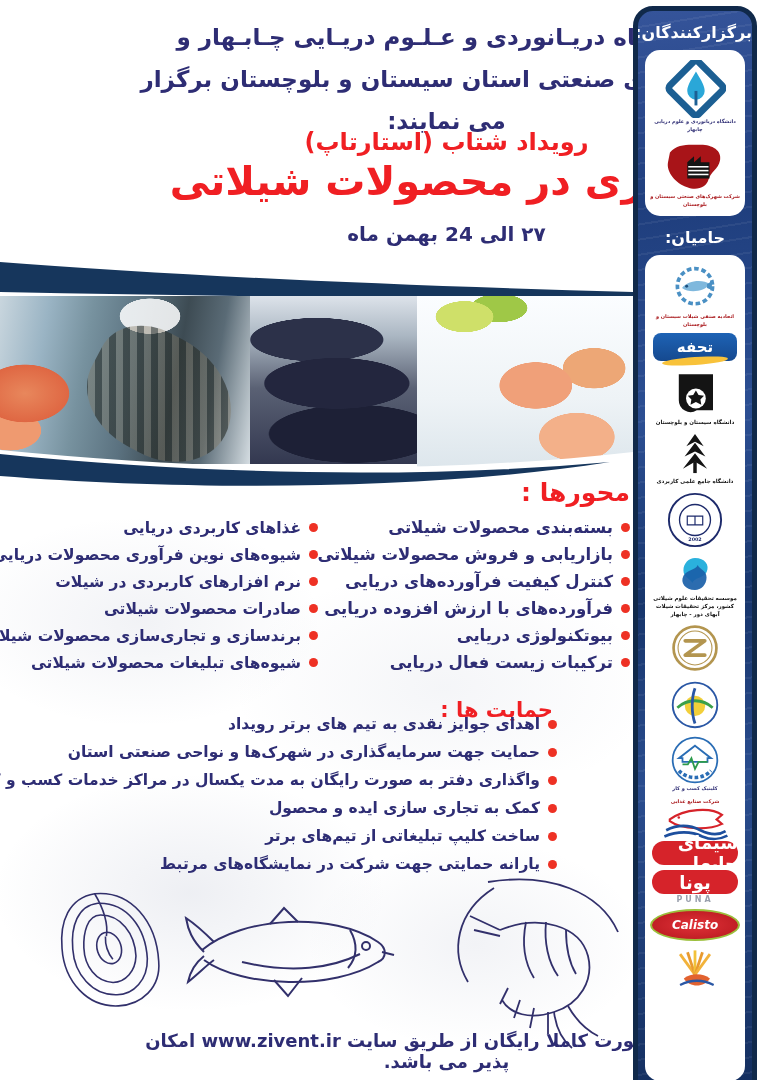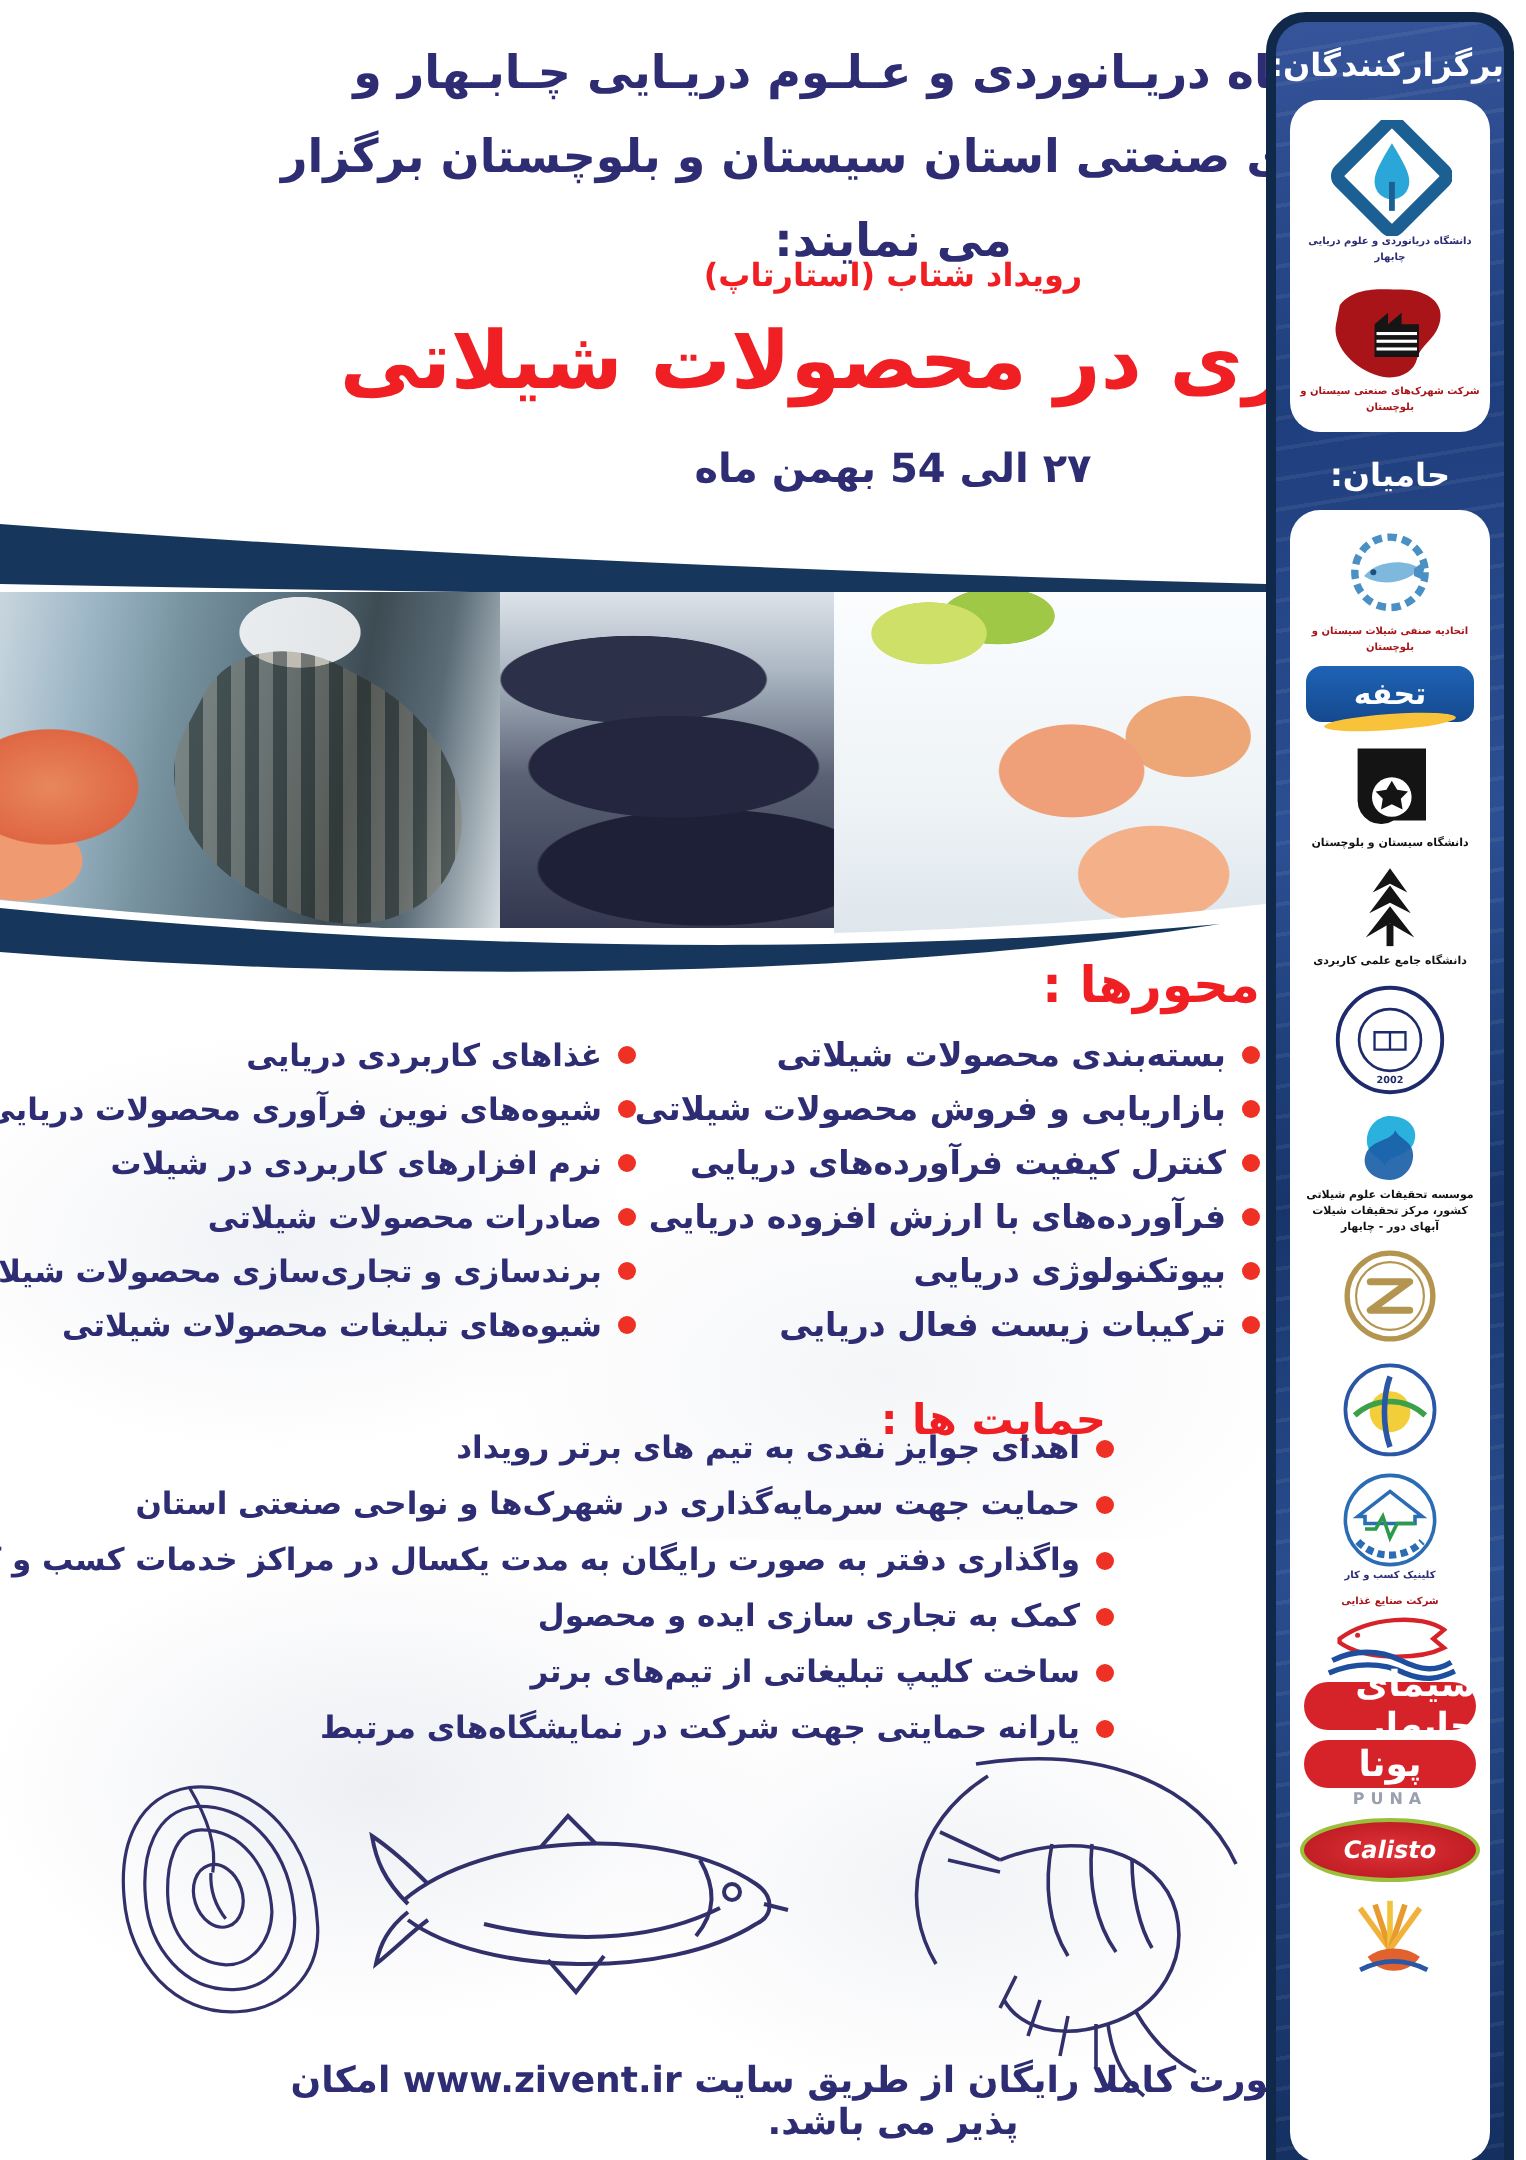--- a/index.html
+++ b/index.html
@@ -16,21 +16,21 @@
       radial-gradient(260px 150px at 22% 55%, rgba(120,132,165,.10), transparent 70%),
       radial-gradient(300px 170px at 70% 75%, rgba(120,132,165,.08), transparent 70%);}
   #wm-bot{left:0; top:740px; width:633px; height:340px;
     background:
       radial-gradient(280px 170px at 30% 45%, rgba(110,122,158,.12), transparent 70%),
       radial-gradient(240px 150px at 75% 60%, rgba(110,122,158,.09), transparent 70%);}
   
   .hdr-lines{position:absolute; top:16px; right:0; width:633px; text-align:center;
     color:#2e2d74; font-weight:800; font-size:23px; line-height:42px;}
   .event-type{position:absolute; top:128px; right:0; width:633px; text-align:center;
-    color:#f01f23; font-weight:800; font-size:16px;}
+    color:#f01f23; font-weight:800; font-size:24px;}
   .main-title{position:absolute; top:158px; right:0; width:633px; text-align:center;
     color:#f01f23; font-weight:800; font-size:40px;}
   .date-line{position:absolute; top:222px; right:0; width:633px; text-align:center;
     color:#2e2d74; font-weight:800; font-size:20px;}
   
   .wave-svg{position:absolute; left:0;}
   #wave-top{top:258px;}
   #photo-strip{position:absolute; left:0; top:296px; width:633px; height:168px; display:flex; direction:ltr;}
   .photo{height:100%; position:relative; overflow:hidden;}
   #photo-1{width:250px;
@@ -112,21 +112,21 @@
 
   <div class="wm" id="wm-mid"></div>
   <div class="wm" id="wm-bot"></div>
 
   <div class="hdr-lines">
     <div>دانـشـگاه دریـانوردی و عـلـوم دریـایی چـابـهار و</div>
     <div>شهرک های صنعتی استان سیستان و بلوچستان برگزار می نمایند:</div>
   </div>
   <div class="event-type">رویداد شتاب (استارتاپ)</div>
   <div class="main-title">نوآوری در محصولات شیلاتی</div>
-  <div class="date-line">۲۷ الی 54 بهمن ماه</div>
+  <div class="date-line">۲۷ الی 24 بهمن ماه</div>
 
   <svg class="wave-svg" id="wave-top" width="633" height="44" viewBox="0 0 633 44">
     <path d="M0,4 Q260,24 633,34 L633,42 Q300,40 0,34 Z" fill="#16365c"></path>
   </svg>
 
   <div id="photo-strip">
     <div class="photo" id="photo-1">
       <div class="shrimp-cluster"></div>
     </div>
     <div class="photo" id="photo-2"></div>

